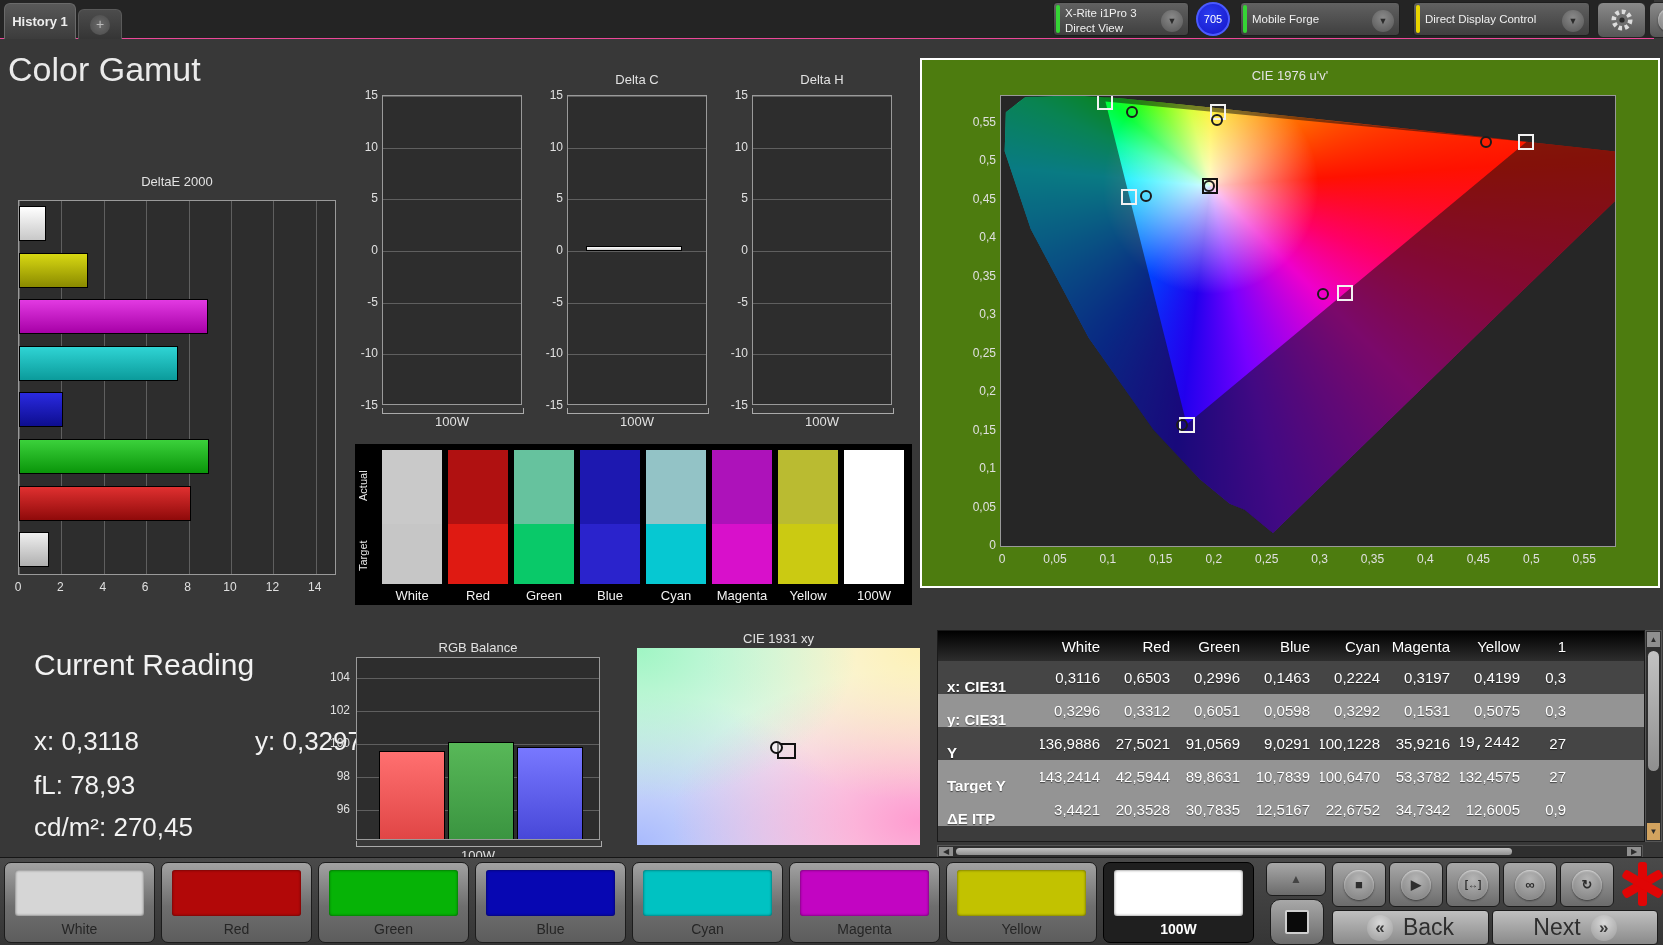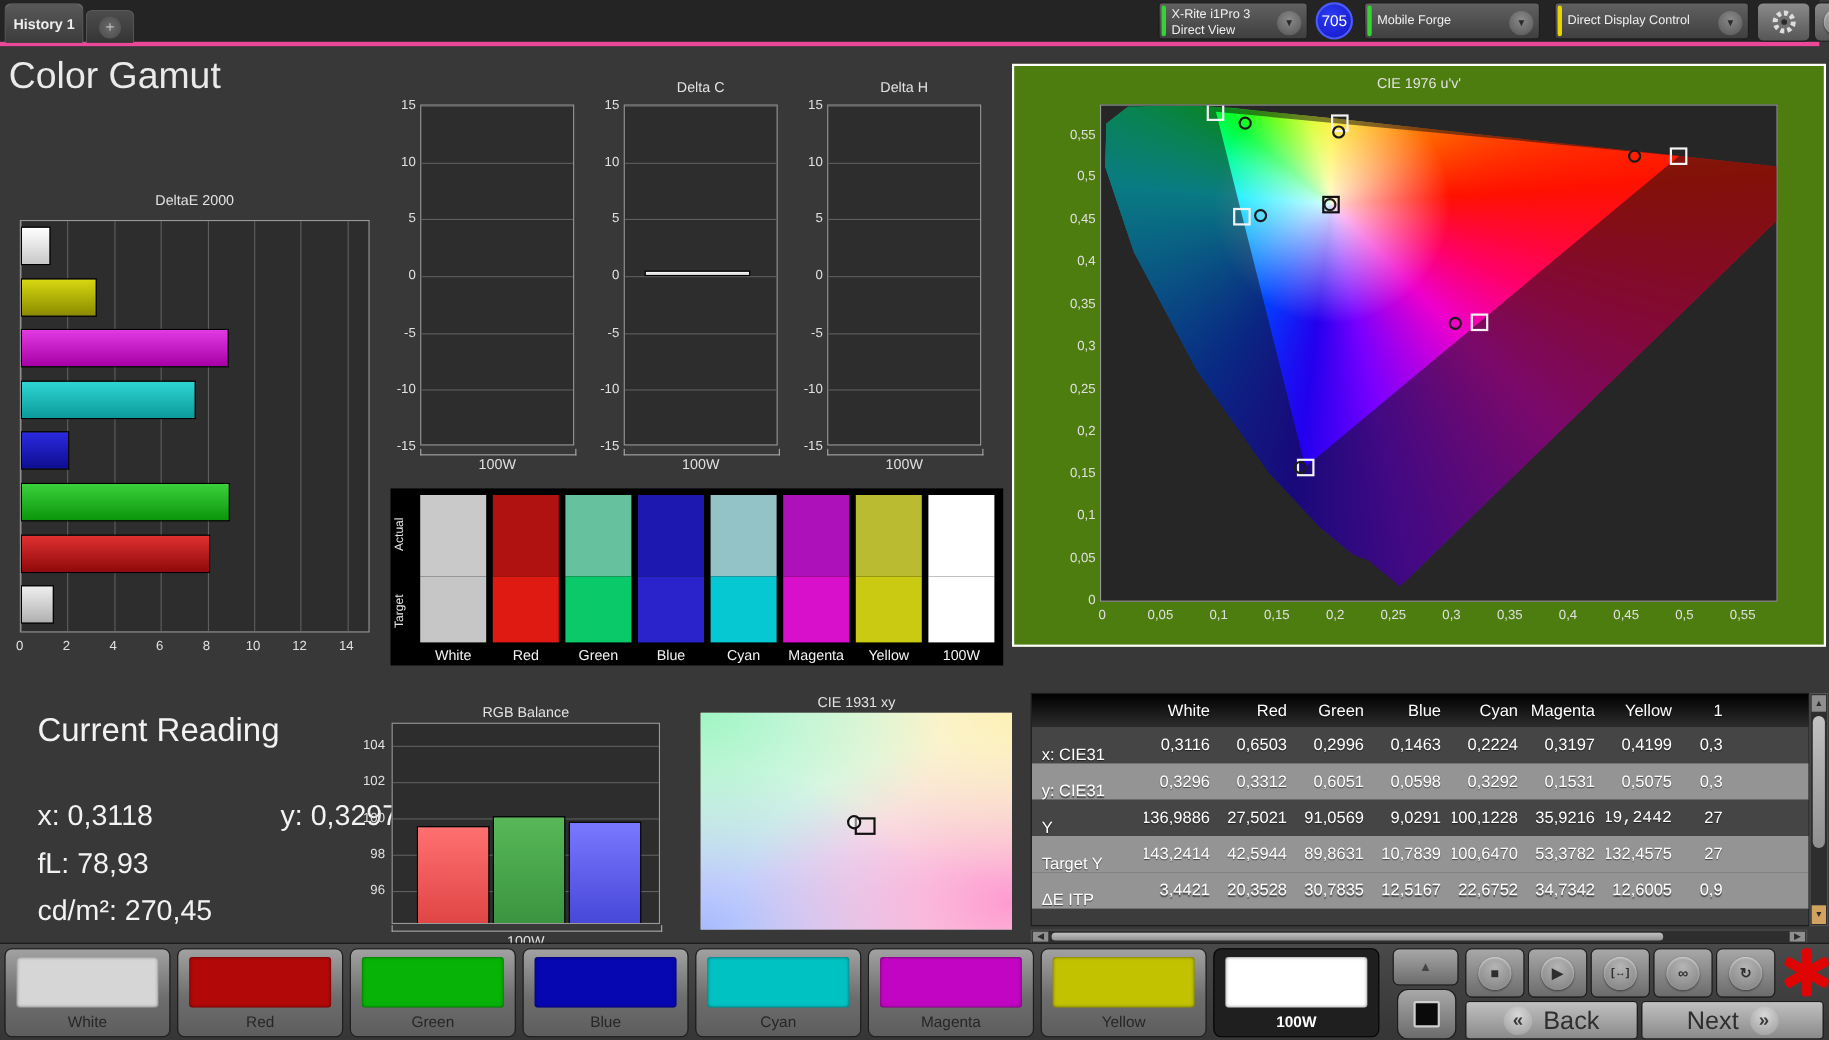--- a/index.html
+++ b/index.html
@@ -1,36 +1,36 @@
 <!DOCTYPE html>
 <html><head>
 <meta charset="utf-8">
 <style>
   html,body{margin:0;padding:0}
   body{width:1663px;height:945px;position:relative;overflow:hidden;background:#383838;
        font-family:"Liberation Sans",sans-serif;color:#ddd;-webkit-font-smoothing:antialiased}
   .abs{position:absolute}
   
-  #topbar{position:absolute;left:0;top:0;width:1654px;height:38px;background:#242424;border-bottom:4px solid #ec4899}
+  #topbar{position:absolute;left:0;top:0;width:1654px;height:38px;background:#242424;border-bottom:1px solid #ec4899}
   #tab-history{position:absolute;left:4px;top:3px;width:70px;height:35px;background:linear-gradient(#585858,#3c3c3c);
        border:1px solid #6a6a6a;border-bottom:none;border-radius:6px 6px 0 0;color:#eee;font-size:13px;font-weight:bold;
        display:flex;align-items:center;justify-content:center}
   #tab-add{position:absolute;left:78px;top:9px;width:42px;height:29px;background:linear-gradient(#4c4c4c,#353535);
        border:1px solid #5a5a5a;border-bottom:none;border-radius:6px 6px 0 0;display:flex;align-items:center;justify-content:center}
   #tab-add .plus{width:20px;height:20px;border-radius:50%;background:radial-gradient(#6a6a6a,#4a4a4a);color:#bbb;
        font-size:14px;line-height:19px;text-align:center}
   .device{position:absolute;top:2px;height:34px;background:linear-gradient(#616161,#3f3f3f);border:1px solid #1d1d1d;
        border-radius:4px;box-sizing:border-box}
   .device .cbar{position:absolute;left:2px;top:2px;bottom:2px;width:4px;border-radius:2px}
   .device .dtext{position:absolute;left:11px;top:3px;font-size:11.5px;line-height:14px;color:#f0f0f0;white-space:nowrap}
   .device .one{top:9px}
   .chev{position:absolute;right:5px;top:7px;width:22px;height:22px;border-radius:50%;
        background:radial-gradient(circle at 50% 35%,#8a8a8a,#555);color:#2a2a2a;font-size:9px;text-align:center;line-height:22px}
   #badge{position:absolute;left:1196px;top:2px;width:34px;height:34px;border-radius:50%;background:radial-gradient(circle at 40% 35%,#2a3cf0,#1515c8);
-       border:2px solid #4a5aff;box-sizing:border-box;color:#fff;font-size:14px;display:flex;align-items:center;justify-content:center}
+       border:2px solid #4a5aff;box-sizing:border-box;color:#fff;font-size:11px;display:flex;align-items:center;justify-content:center}
   .sqbtn{position:absolute;top:2px;height:34px;background:linear-gradient(#8a8a8a,#565656);border:1px solid #222;
        border-radius:6px;display:flex;align-items:center;justify-content:center}
   
   .ctitle{position:absolute;font-size:13px;color:#e2e2e2;text-align:center}
   .chart{position:absolute;background:#2d2d2d;border:1px solid #9a9a9a;box-sizing:border-box;overflow:hidden}
   .gridv{position:absolute;top:0;bottom:0;width:1px;background:#5f5f5f}
   .gridh{position:absolute;left:0;right:0;height:1px;background:#5f5f5f}
   .tick{position:absolute;font-size:12px;color:#e0e0e0}
   .bar{position:absolute;border:1px solid #000;box-sizing:border-box}
   .bracket{position:absolute;height:5px;border-left:1px solid #aaa;border-right:1px solid #aaa;border-bottom:1px solid #aaa}
@@ -66,21 +66,21 @@
       radial-gradient(at 100% 88%, rgba(255,150,205,.95), rgba(255,150,205,0) 62%),
       radial-gradient(at 0% 100%, rgba(155,175,255,.85), rgba(155,175,255,0) 55%),
       #f4f8f6}
   #cie31-marker-sq{position:absolute;width:15px;height:12px;border:2px solid #111;background:transparent}
   #cie31-marker-ci{position:absolute;width:9px;height:9px;border:2px solid #111;border-radius:50%;background:rgba(255,255,255,.5)}
   
   #dtable{position:absolute;left:937px;top:630px;width:708px;height:212px;overflow:hidden;border:1px solid #1a1a1a;box-sizing:border-box;background:#3c3c3c}
   .trow{display:flex;width:708px}
   .trow .c{font-size:15px;color:#fff;text-shadow:0 1px 1px rgba(0,0,0,.55);padding:0 10px 0 0;box-sizing:border-box;
      text-align:right;white-space:nowrap;overflow:hidden;display:flex;align-items:center;justify-content:flex-end}
-  .trow .c.lab{justify-content:flex-start;text-align:left;padding:17px 0 0 9px;font-weight:normal}
+  .trow .c.lab{justify-content:flex-start;text-align:left;padding:17px 0 0 9px;font-weight:bold}
   .thead{height:30px;background:linear-gradient(#000,#2d2d2d)}
   .tdark{height:33px;background:#454545}
   .tlight{height:33px;background:#949494}
   .vscroll{position:absolute;left:1645px;top:630px;width:17px;height:212px;background:#2e2e2e;border:1px solid #555;box-sizing:border-box}
   .hscroll{position:absolute;left:937px;top:845px;width:706px;height:13px;background:#2e2e2e;border:1px solid #555;box-sizing:border-box}
   .sthumb{position:absolute;background:linear-gradient(#c2c2c2,#8f8f8f);border-radius:6px}
   .sarrow{position:absolute;background:#8f8f8f;color:#2c2c2c;font-size:8px;display:flex;align-items:center;justify-content:center}
   
   #bottombar{position:absolute;left:0;top:857px;width:1663px;height:88px;background:linear-gradient(#4a4a4a,#353535);border-top:1px solid #161616}
   .pbtn{position:absolute;top:4px;width:151px;height:81px;border-radius:7px;border:1px solid #1c1c1c;

